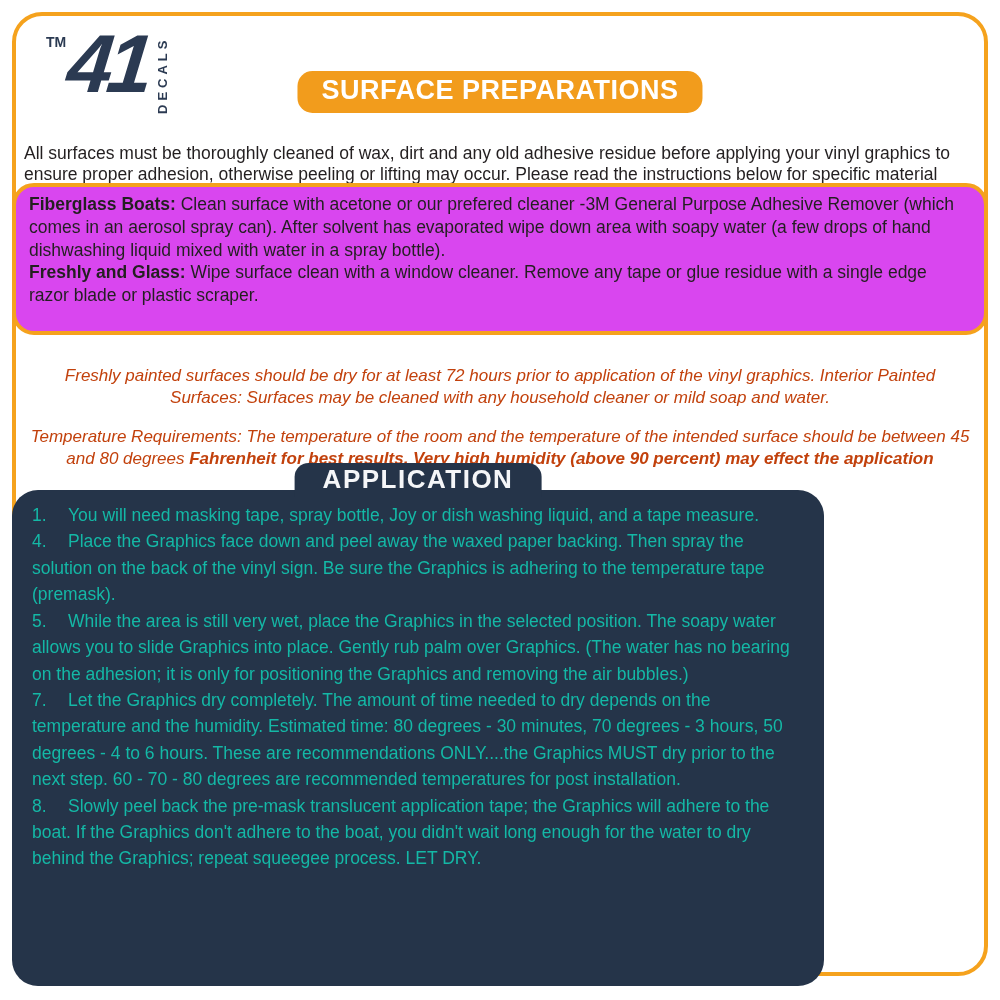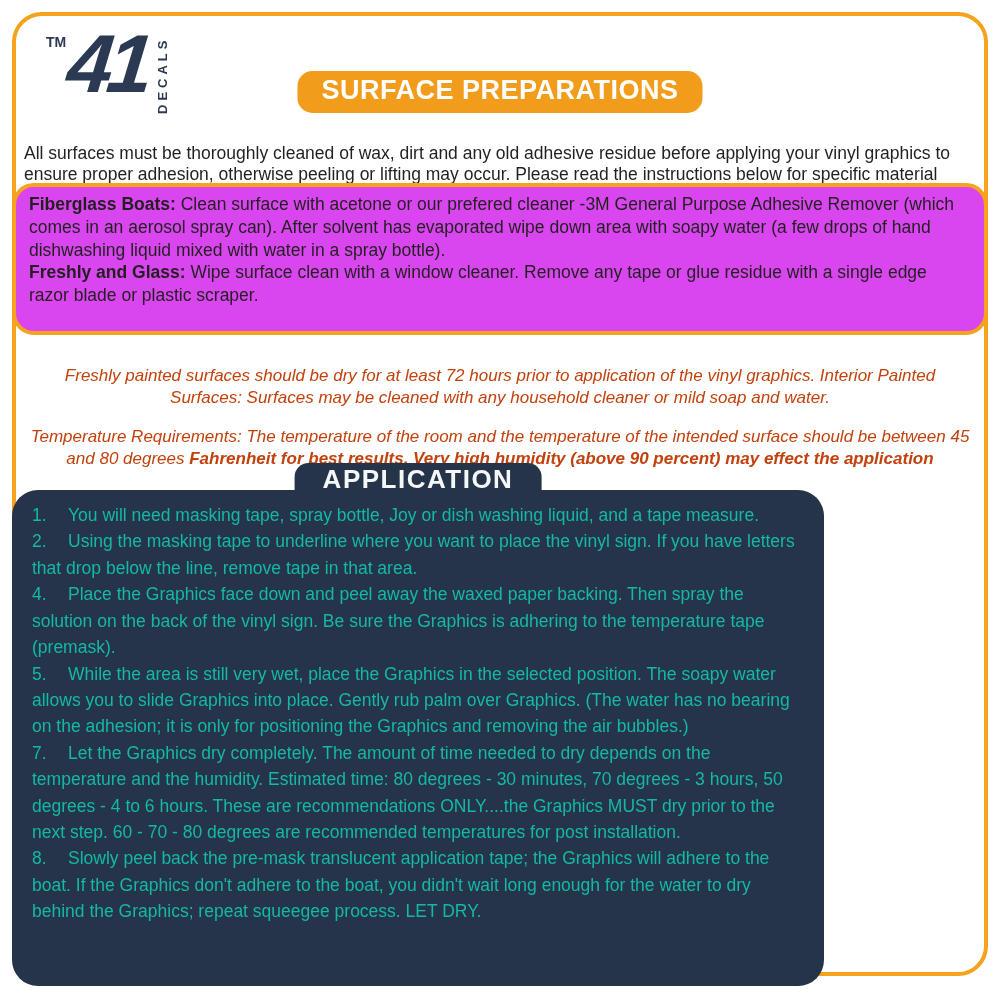--- a/index.html
+++ b/index.html
@@ -90,19 +90,18 @@
 </div>
 
 <p class="note note-1">Freshly painted surfaces should be dry for at least 72 hours prior to application of the vinyl graphics. Interior Painted Surfaces: Surfaces may be cleaned with any household cleaner or mild soap and water.</p>
 
 <p class="note note-2"><span>Temperature Requirements: The temperature of the room and the temperature of the intended surface should be between 45 and 80 degrees </span><span class="note-bold">Fahrenheit for best results. Very high humidity (above 90 percent) may effect the application process.</span></p>
 
 <div class="app-box">
   <div class="app-tab">APPLICATION</div>
 
   <div class="step"><span class="num">1.</span><span>You will need masking tape, spray bottle, Joy or dish washing liquid, and a tape measure.</span></div>
-  <div class="step"><span class="num">2.</span><span>Using the masking tape to underline where you want to place the vinyl sign. If you have letters that drop below the line, remove tape in that area.</span></div>
   <div class="step"><span class="num">4.</span><span>Place the Graphics face down and peel away the waxed paper backing. Then spray the solution on the back of the vinyl sign. Be sure the Graphics is adhering to the temperature tape (premask).</span></div>
   <div class="step"><span class="num">5.</span><span>While the area is still very wet, place the Graphics in the selected position. The soapy water allows you to slide Graphics into place. Gently rub palm over Graphics. (The water has no bearing on the adhesion; it is only for positioning the Graphics and removing the air bubbles.)</span></div>
   <div class="step"><span class="num">7.</span><span>Let the Graphics dry completely. The amount of time needed to dry depends on the temperature and the humidity. Estimated time: 80 degrees - 30 minutes, 70 degrees - 3 hours, 50 degrees - 4 to 6 hours. These are recommendations ONLY....the Graphics MUST dry prior to the next step. 60 - 70 - 80 degrees are recommended temperatures for post installation.</span></div>
   <div class="step"><span class="num">8.</span><span>Slowly peel back the pre-mask translucent application tape; the Graphics will adhere to the boat. If the Graphics don't adhere to the boat, you didn't wait long enough for the water to dry behind the Graphics; repeat squeegee process. LET DRY.</span></div>
 
 </div>
 
 </body></html>

